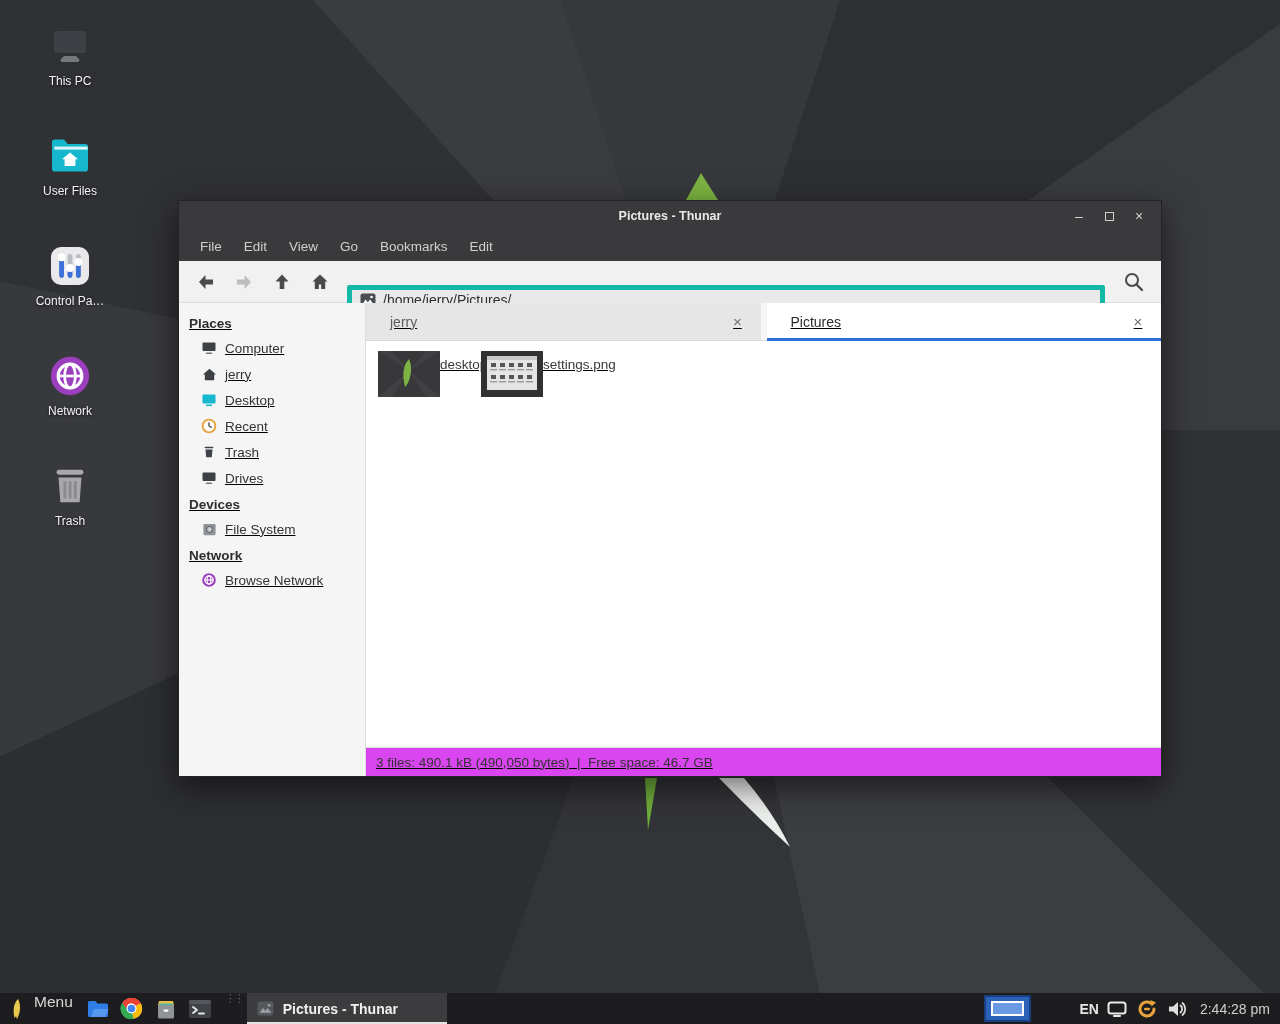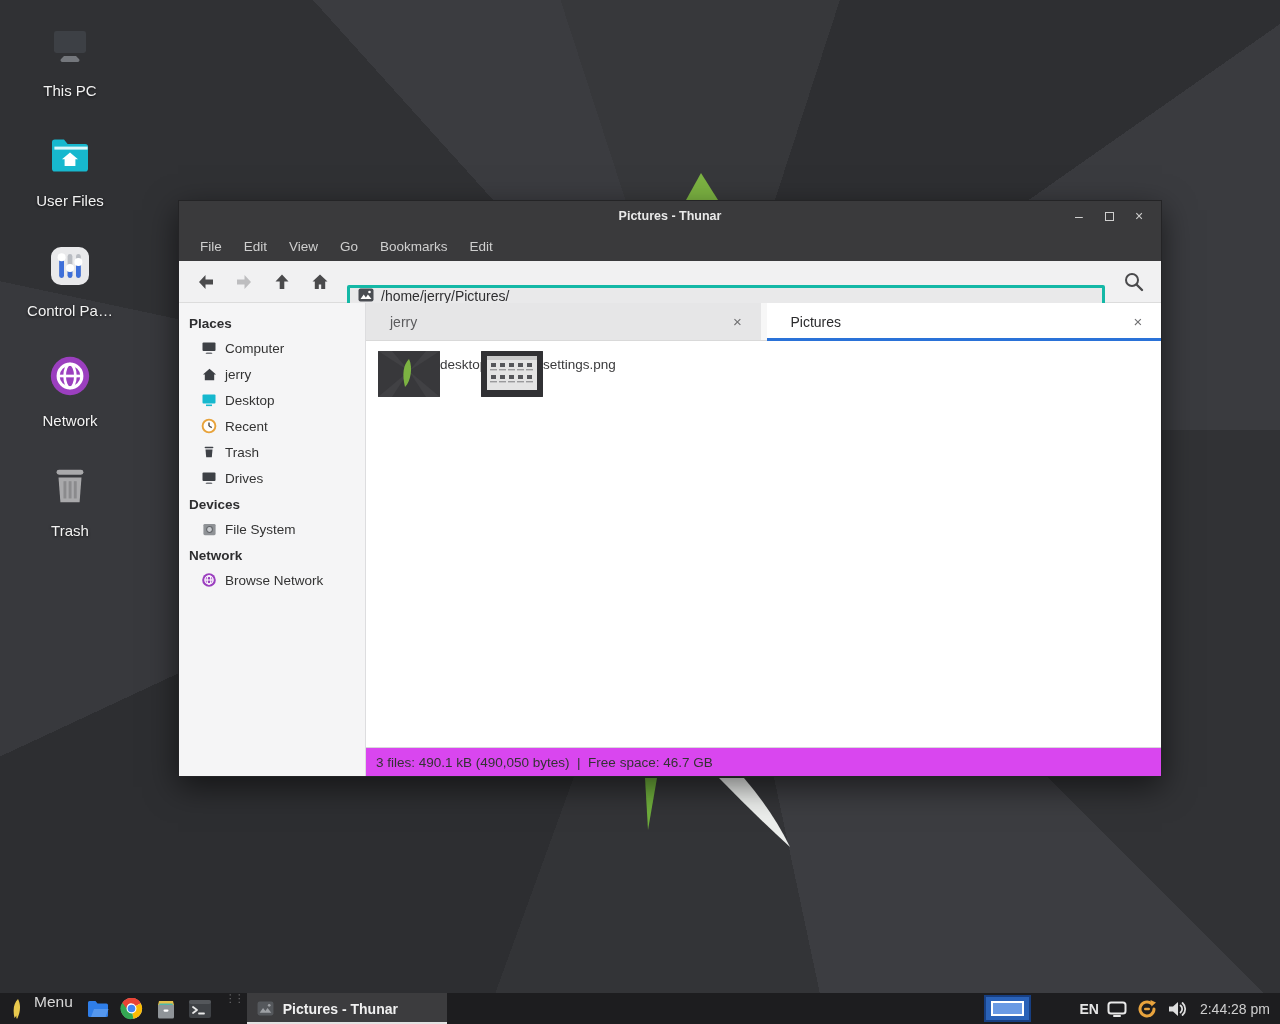--- a/index.html
+++ b/index.html
@@ -17,21 +17,21 @@
         #3b3c40 318deg 342deg, #37383b 342deg 360deg);
   }
   .wall-accents { position:absolute; inset:0; pointer-events:none; }
 
   
   .desk-icons { position:absolute; left:10px; top:22px; width:120px; }
   .desk-item { width:120px; height:110px; display:flex; flex-direction:column;
     align-items:center; cursor:default; }
   .desk-item .dicon { width:48px; height:48px; display:flex; align-items:center;
     justify-content:center; }
-  .desk-item .dlabel { margin-top:12px; font-size:15px; color:#f2f2f2;
+  .desk-item .dlabel { margin-top:4px; font-size:12px; color:#f2f2f2;
     text-shadow:0 1px 3px rgba(0,0,0,.7); white-space:nowrap; }
 
   
   .window { position:absolute; left:178px; top:200px; width:984px; height:577px;
     display:flex; flex-direction:column; border:1px solid #242426;
     box-shadow:0 10px 30px rgba(0,0,0,.55); background:#fff; }
   .titlebar { height:30px; background:#3a3a3c; display:flex; align-items:center;
     position:relative; flex:0 0 auto; }
   .title-text { position:absolute; left:0; right:0; text-align:center;
     font-size:12.5px; font-weight:bold; color:#e9e9e9; }
@@ -43,25 +43,25 @@
 
   .menubar { height:30px; background:#3a3a3c; display:flex; align-items:center;
     padding-left:10px; flex:0 0 auto; }
   .menu-item { color:#cfcfcf; font-size:13.5px; padding:5px 11px; cursor:pointer; }
 
   .toolbar { height:42px; background:#f1f1f2; display:flex; align-items:center;
     padding:0 10px; gap:4px; flex:0 0 auto; border-bottom:1px solid #dcdcdc; }
   .tool-btn { width:34px; height:30px; display:flex; align-items:center;
     justify-content:center; cursor:pointer; border-radius:3px; }
   .pathbar { flex:1; height:30px; margin-left:6px; margin-right:8px;
-    background:#e9e9ea; border:3px solid #14b8a6; border-radius:2px;
-    display:flex; padding:0 8px; gap:7px;margin-top:37px; }
+    background:#e9e9ea; border:5px solid #14b8a6; border-radius:2px;
+    display:flex; align-items:center; padding:0 8px; gap:7px;margin-top:37px; }
   .path-text { font-size:14px; color:#2f2f31; }
 
-  .main { flex:1; display:flex; min-height:0; }
+  .main { flex:1; display:flex; min-height:0;text-decoration:underline; }
   .sidebar { width:187px; background:#f5f5f6; border-right:1px solid #dddddf;
     padding-top:7px; overflow:hidden; flex:0 0 auto; }
   .side-header { font-size:13.5px; font-weight:bold; color:#2e2e30;
     padding:6px 10px 4px 10px; }
   .side-row { display:flex; align-items:center; gap:8px; height:26px;
     padding-left:22px; font-size:13.5px; color:#333; cursor:pointer; }
   .side-row .sicon { width:16px; height:16px; display:flex; align-items:center;
     justify-content:center; flex:0 0 auto; }
 
   .content { flex:1; display:flex; flex-direction:column; min-width:0; }

